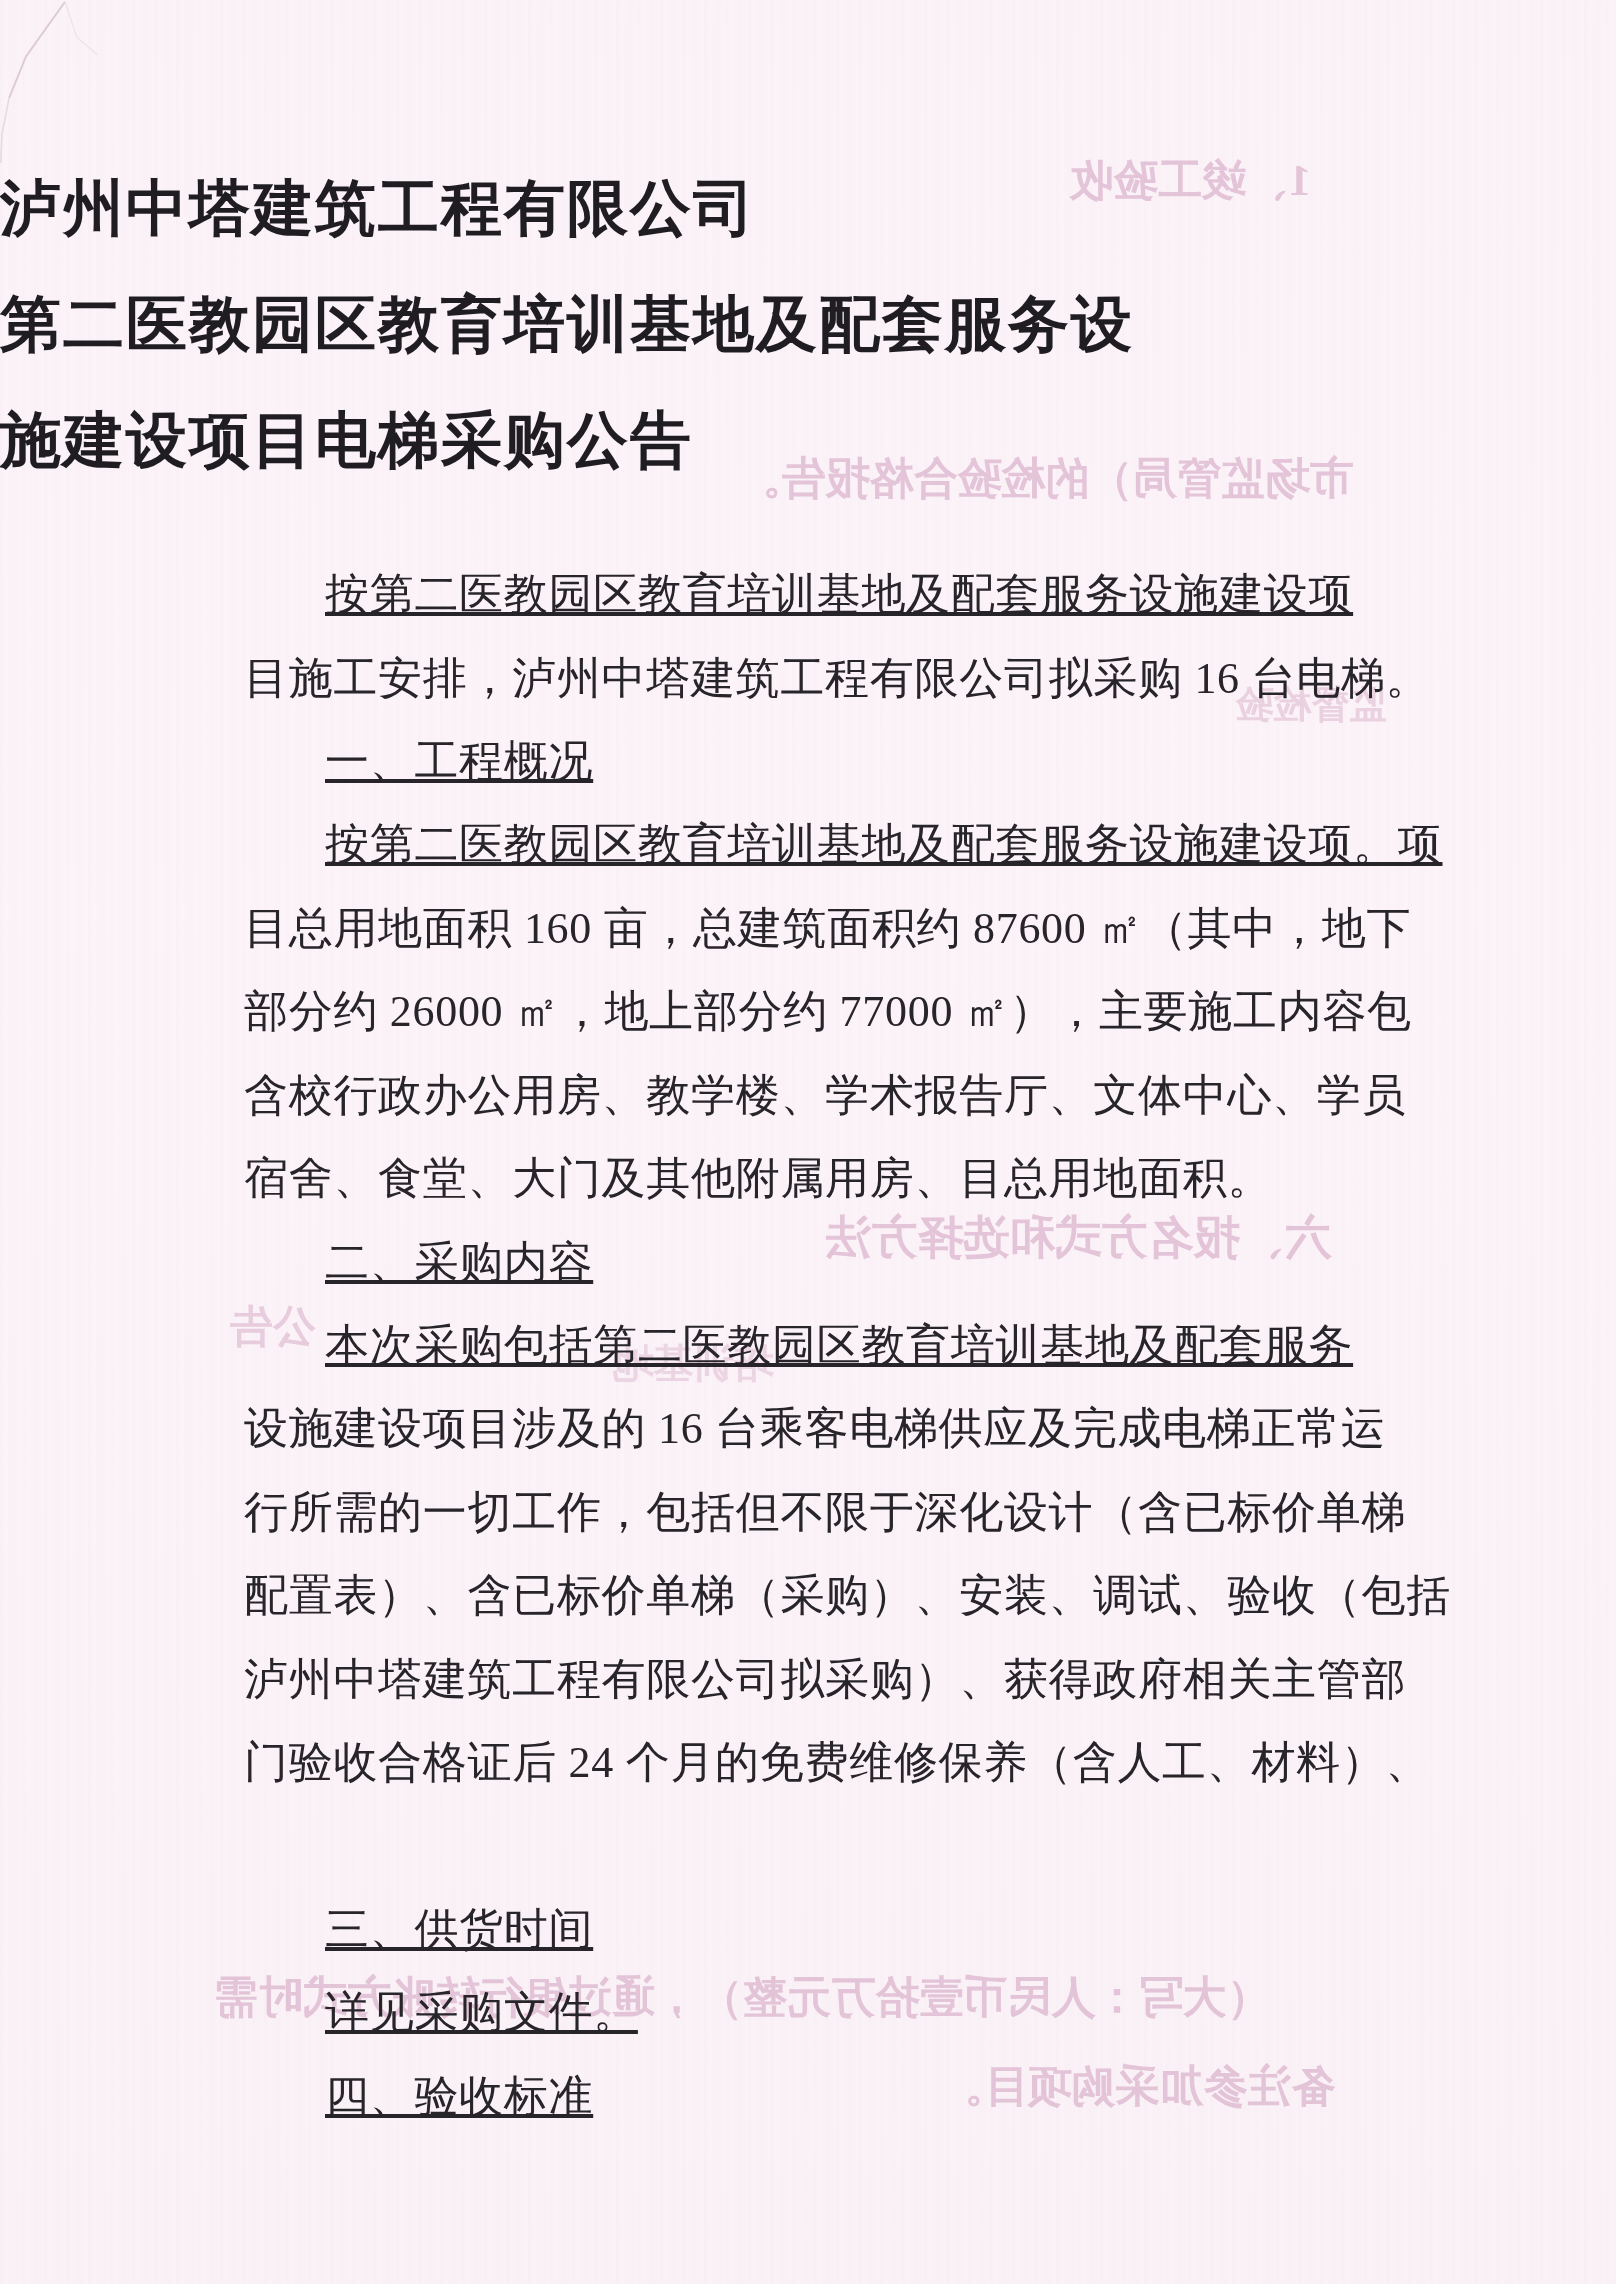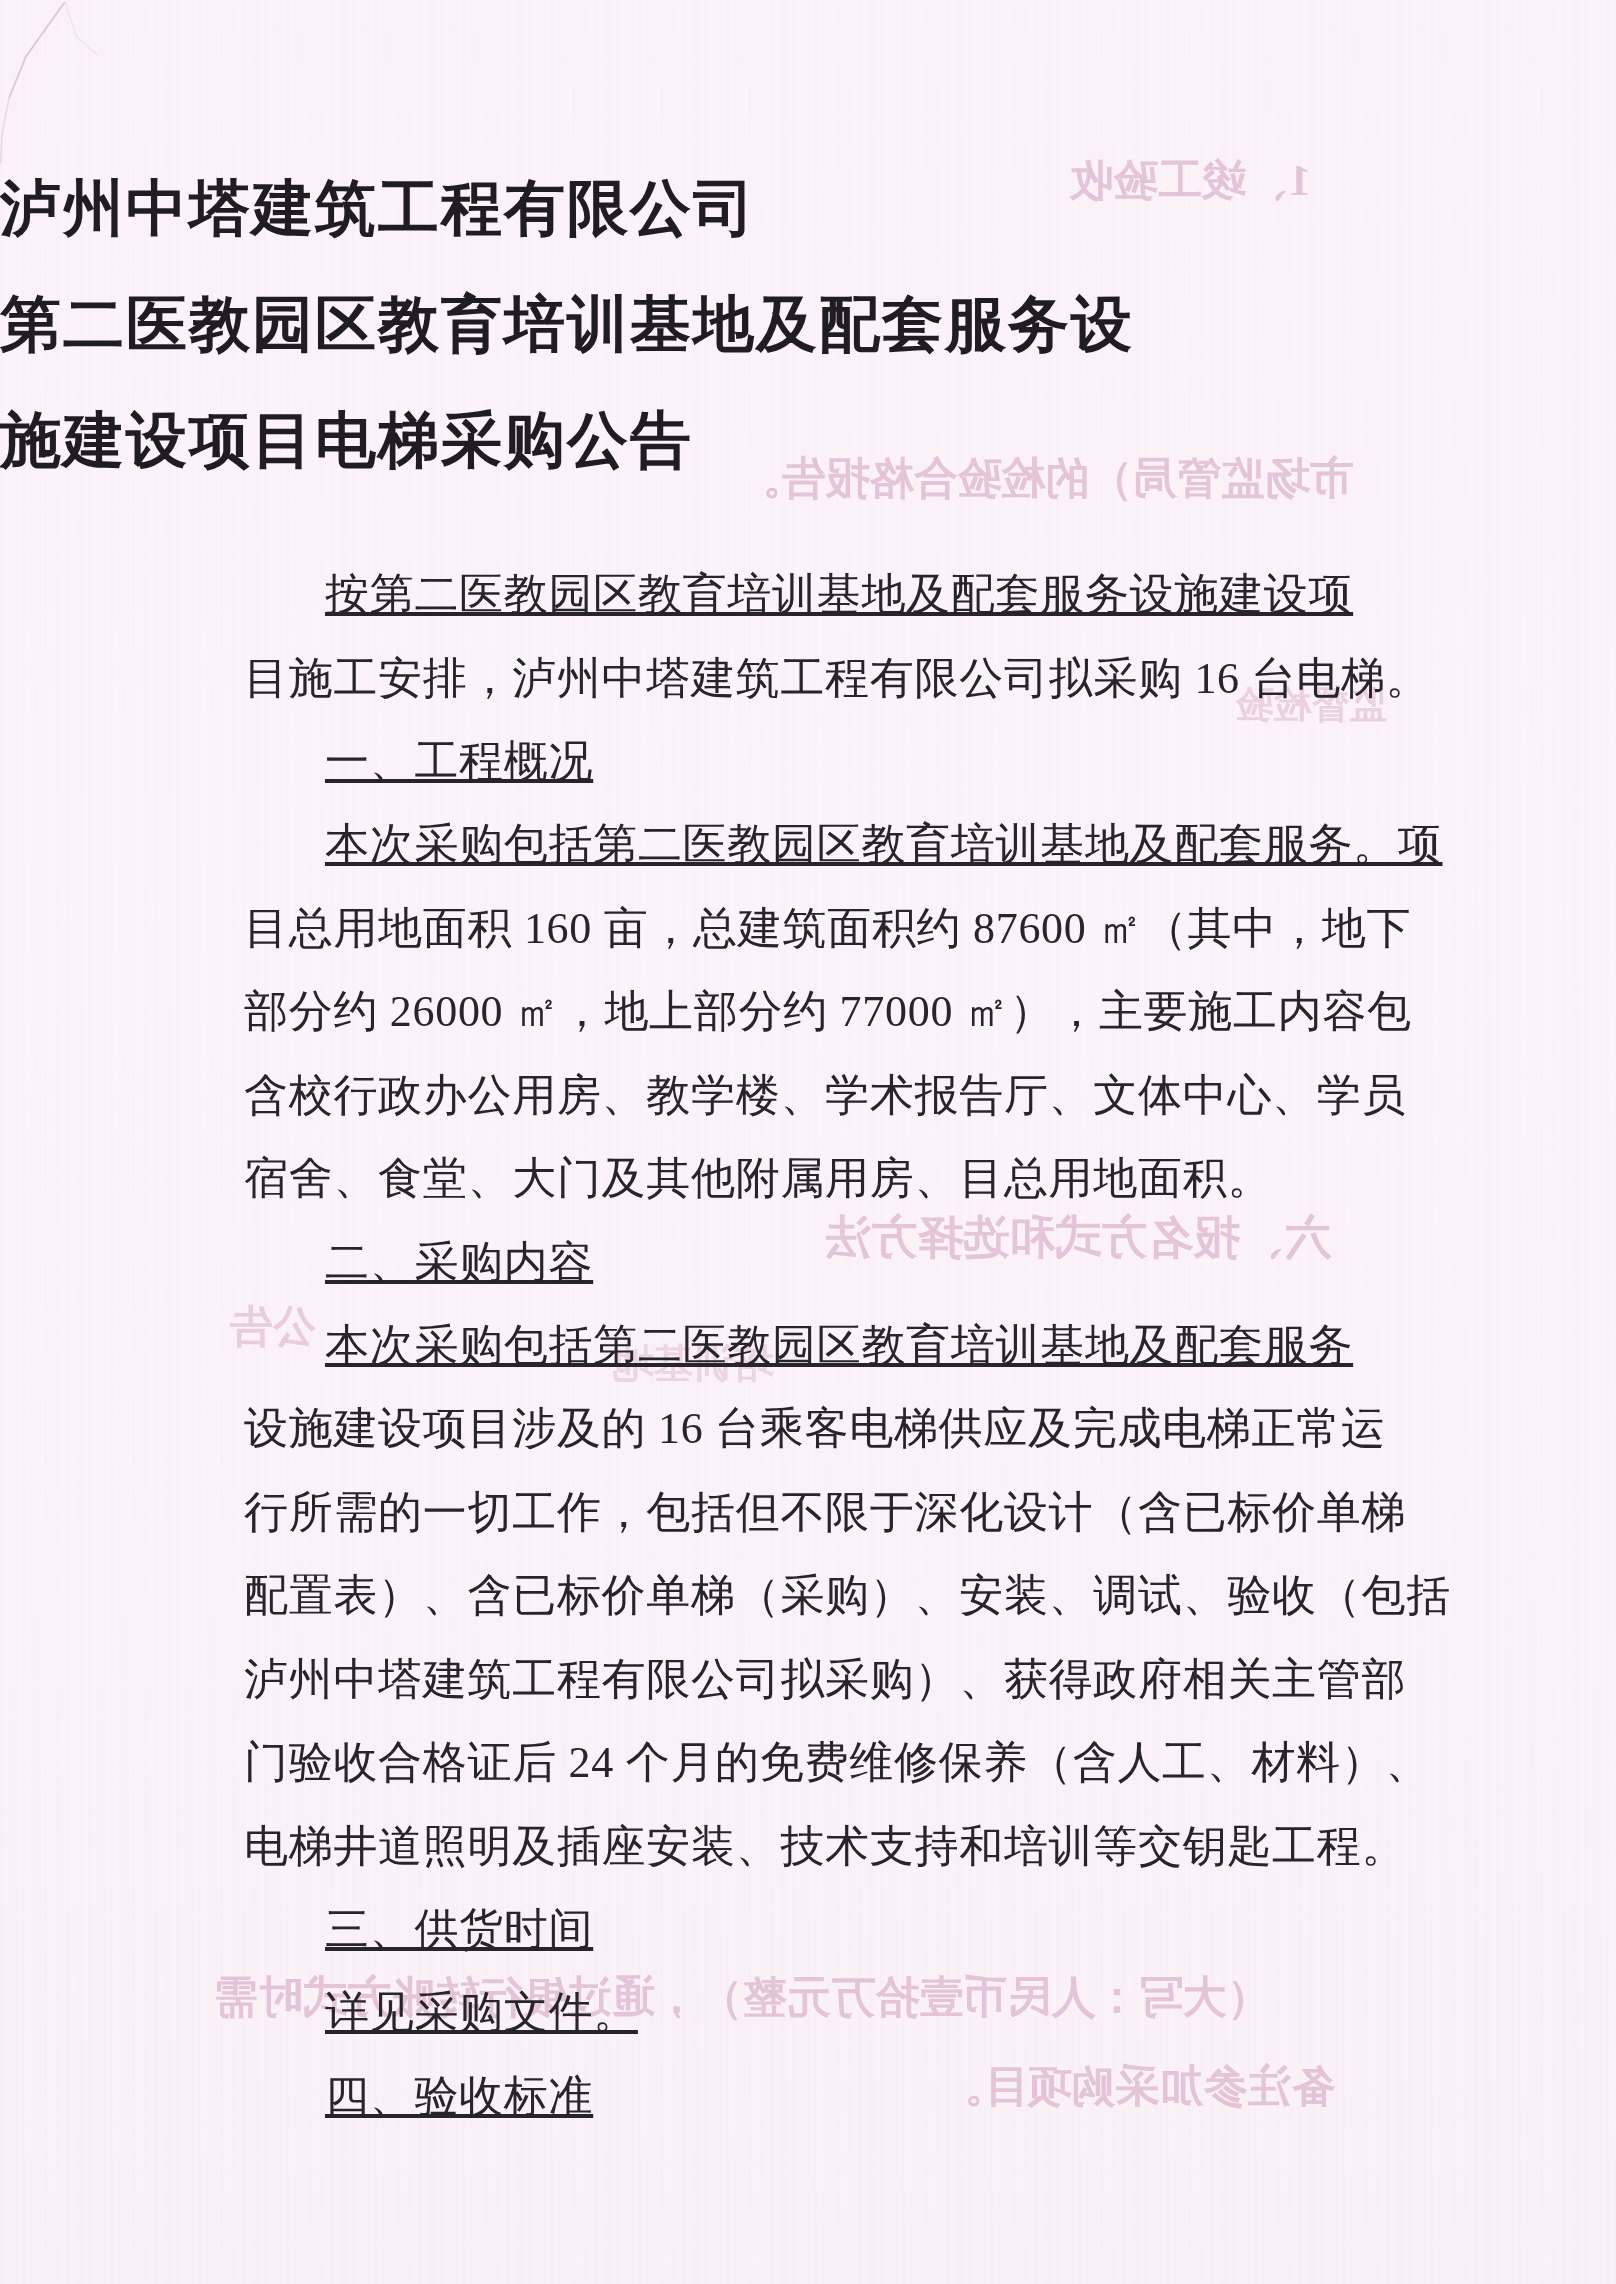--- a/index.html
+++ b/index.html
@@ -58,31 +58,30 @@
     <polyline points="100,2 118,56 150,84" fill="none" stroke="#eadbe4" stroke-width="2" opacity="0.7"></polyline>
   </svg>
 
   <div class="title-line" style="top:171px;">泸州中塔建筑工程有限公司</div>
   <div class="title-line" style="top:287px;">第二医教园区教育培训基地及配套服务设</div>
   <div class="title-line" style="top:403px;">施建设项目电梯采购公告</div>
 
   <div class="line indent" style="top:567px;">按第二医教园区教育培训基地及配套服务设施建设项</div>
   <div class="line" style="top:651px;">目施工安排，泸州中塔建筑工程有限公司拟采购 16 台电梯。</div>
   <div class="line indent" style="top:734px;">一、工程概况</div>
-  <div class="line indent" style="top:817px;">本次采购包括第二医教园区教育培训基地及配套服务。项</div>
+  <div class="line indent" style="top:817px;">按第二医教园区教育培训基地及配套服务设施建设项。项</div>
   <div class="line" style="top:901px;">目总用地面积 160 亩，总建筑面积约 87600 ㎡（其中，地下</div>
   <div class="line" style="top:984px;">部分约 26000 ㎡，地上部分约 77000 ㎡），主要施工内容包</div>
   <div class="line" style="top:1068px;">含校行政办公用房、教学楼、学术报告厅、文体中心、学员</div>
   <div class="line" style="top:1151px;">宿舍、食堂、大门及其他附属用房、目总用地面积。</div>
   <div class="line indent" style="top:1235px;">二、采购内容</div>
   <div class="line indent" style="top:1318px;">本次采购包括第二医教园区教育培训基地及配套服务</div>
   <div class="line" style="top:1401px;">设施建设项目涉及的 16 台乘客电梯供应及完成电梯正常运</div>
   <div class="line" style="top:1485px;">行所需的一切工作，包括但不限于深化设计（含已标价单梯</div>
   <div class="line" style="top:1568px;">配置表）、含已标价单梯（采购）、安装、调试、验收（包括</div>
   <div class="line" style="top:1652px;">泸州中塔建筑工程有限公司拟采购）、获得政府相关主管部</div>
   <div class="line" style="top:1735px;">门验收合格证后 24 个月的免费维修保养（含人工、材料）、</div>
-  <div class="line" style="top:1819px;">电梯井道照明及插座安装、技术支持和培训等交钥匙工程。</div>
   <div class="line indent" style="top:1902px;">三、供货时间</div>
   <div class="line indent" style="top:1985px;">详见采购文件。</div>
   <div class="line indent" style="top:2069px;">四、验收标准</div>
 
 </div>
 
 
 </body></html>

